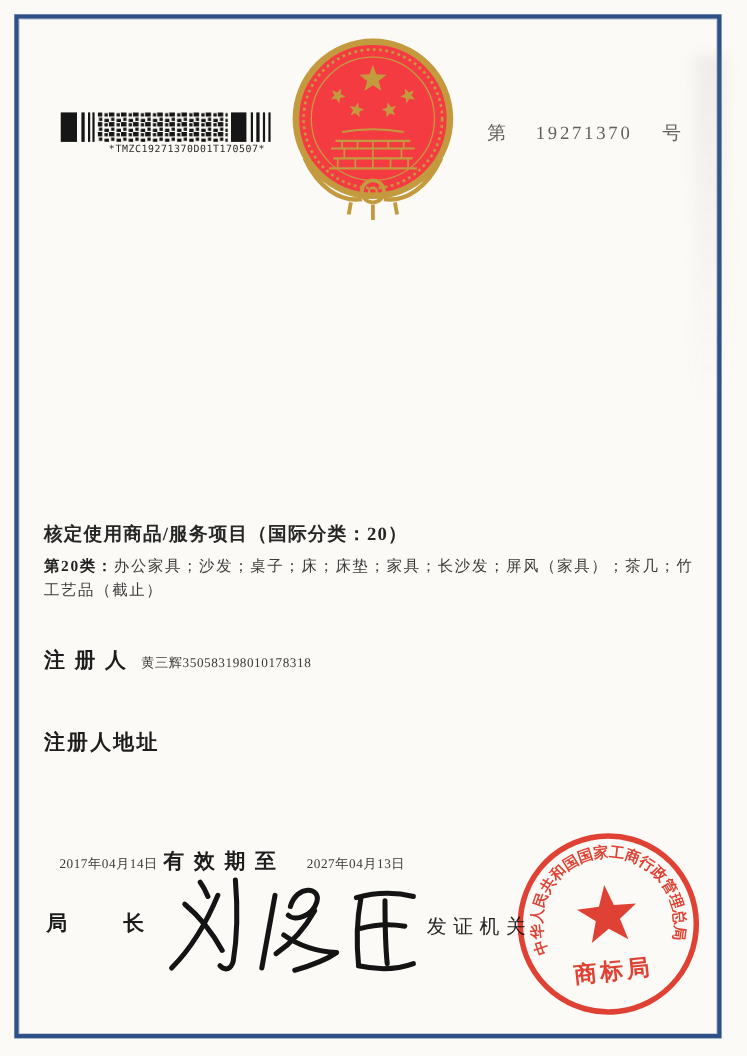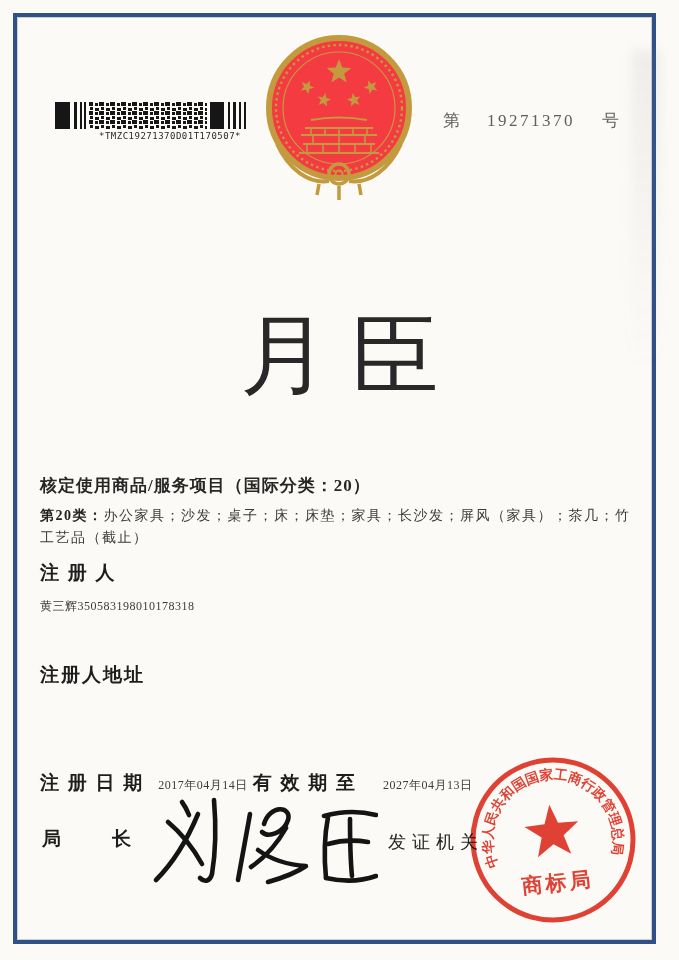--- a/index.html
+++ b/index.html
@@ -60,21 +60,21 @@
   }
   .goods{
     position:absolute;left:40px;top:505px;width:600px;margin:0;
     font-size:14px;line-height:1.55;color:#3a3a3a;letter-spacing:1.5px;
   }
   .goods .cls{font-weight:bold;color:#222;}
   
   .row{position:absolute;left:40px;display:flex;align-items:baseline;}
   .lbl{font-size:19px;font-weight:bold;color:#1d1d1d;letter-spacing:2px;white-space:pre;}
   .val{font-size:12px;color:#3a3a3a;letter-spacing:.5px;}
-  .row.registrant{top:560px;gap:12px;flex-direction:column;}
+  .row.registrant{top:587px;gap:12px;}
   .row.address{top:662px;}
   .row.dates{top:770px;}
   .row.dates .lbl{white-space:pre;}
   .row.dates .d1{margin-left:14px;}
   .row.dates .l2{margin-left:5px;}
   .row.dates .d2{margin-left:26px;}
   
   .chief-left{position:absolute;left:42px;top:826px;font-size:19px;font-weight:bold;color:#1d1d1d;}
   .chief-right{position:absolute;left:112px;top:826px;font-size:19px;font-weight:bold;color:#1d1d1d;}
   .signature{position:absolute;left:146px;top:788px;width:232px;height:110px;}
@@ -156,36 +156,34 @@
         <circle cx="76" cy="142" r="10" stroke-width="3.5"></circle>
         <circle cx="76" cy="142" r="3.5" stroke-width="2"></circle>
         <path d="M14,112 C26,138 46,152 66,149" stroke-width="4"></path>
         <path d="M138,112 C126,138 106,152 86,149" stroke-width="4"></path>
         <path d="M56,152 L54,163 M76,154 L76,168 M96,152 L98,163" stroke-width="3.5"></path>
       </g>
     </svg>
   </div>
 
 
-  <div class="trademark">月臣</div>
 
   <div class="goods-heading">核定使用商品/服务项目（国际分类：20）</div>
   <p class="goods"><span class="cls">第20类：</span><span>办公家具；沙发；桌子；床；床垫；家具；长沙发；屏风（家具）；茶几；竹工艺品（截止）</span></p>
 
   <div class="row registrant">
     <span class="lbl">注 册 人</span>
     <span class="val">黄三辉350583198010178318</span>
   </div>
 
   <div class="row address">
     <span class="lbl">注册人地址</span>
   </div>
 
   <div class="row dates">
-    <span class="lbl">注 册 日 期</span>
     <span class="val d1">2017年04月14日</span>
     <span class="lbl l2">有 效 期 至</span>
     <span class="val d2">2027年04月13日</span>
   </div>
 
   <div class="chief-left">局</div>
   <div class="chief-right">长</div>
 
   <div class="signature">
     <svg viewBox="0 0 232 110" aria-label="刘俊臣">

